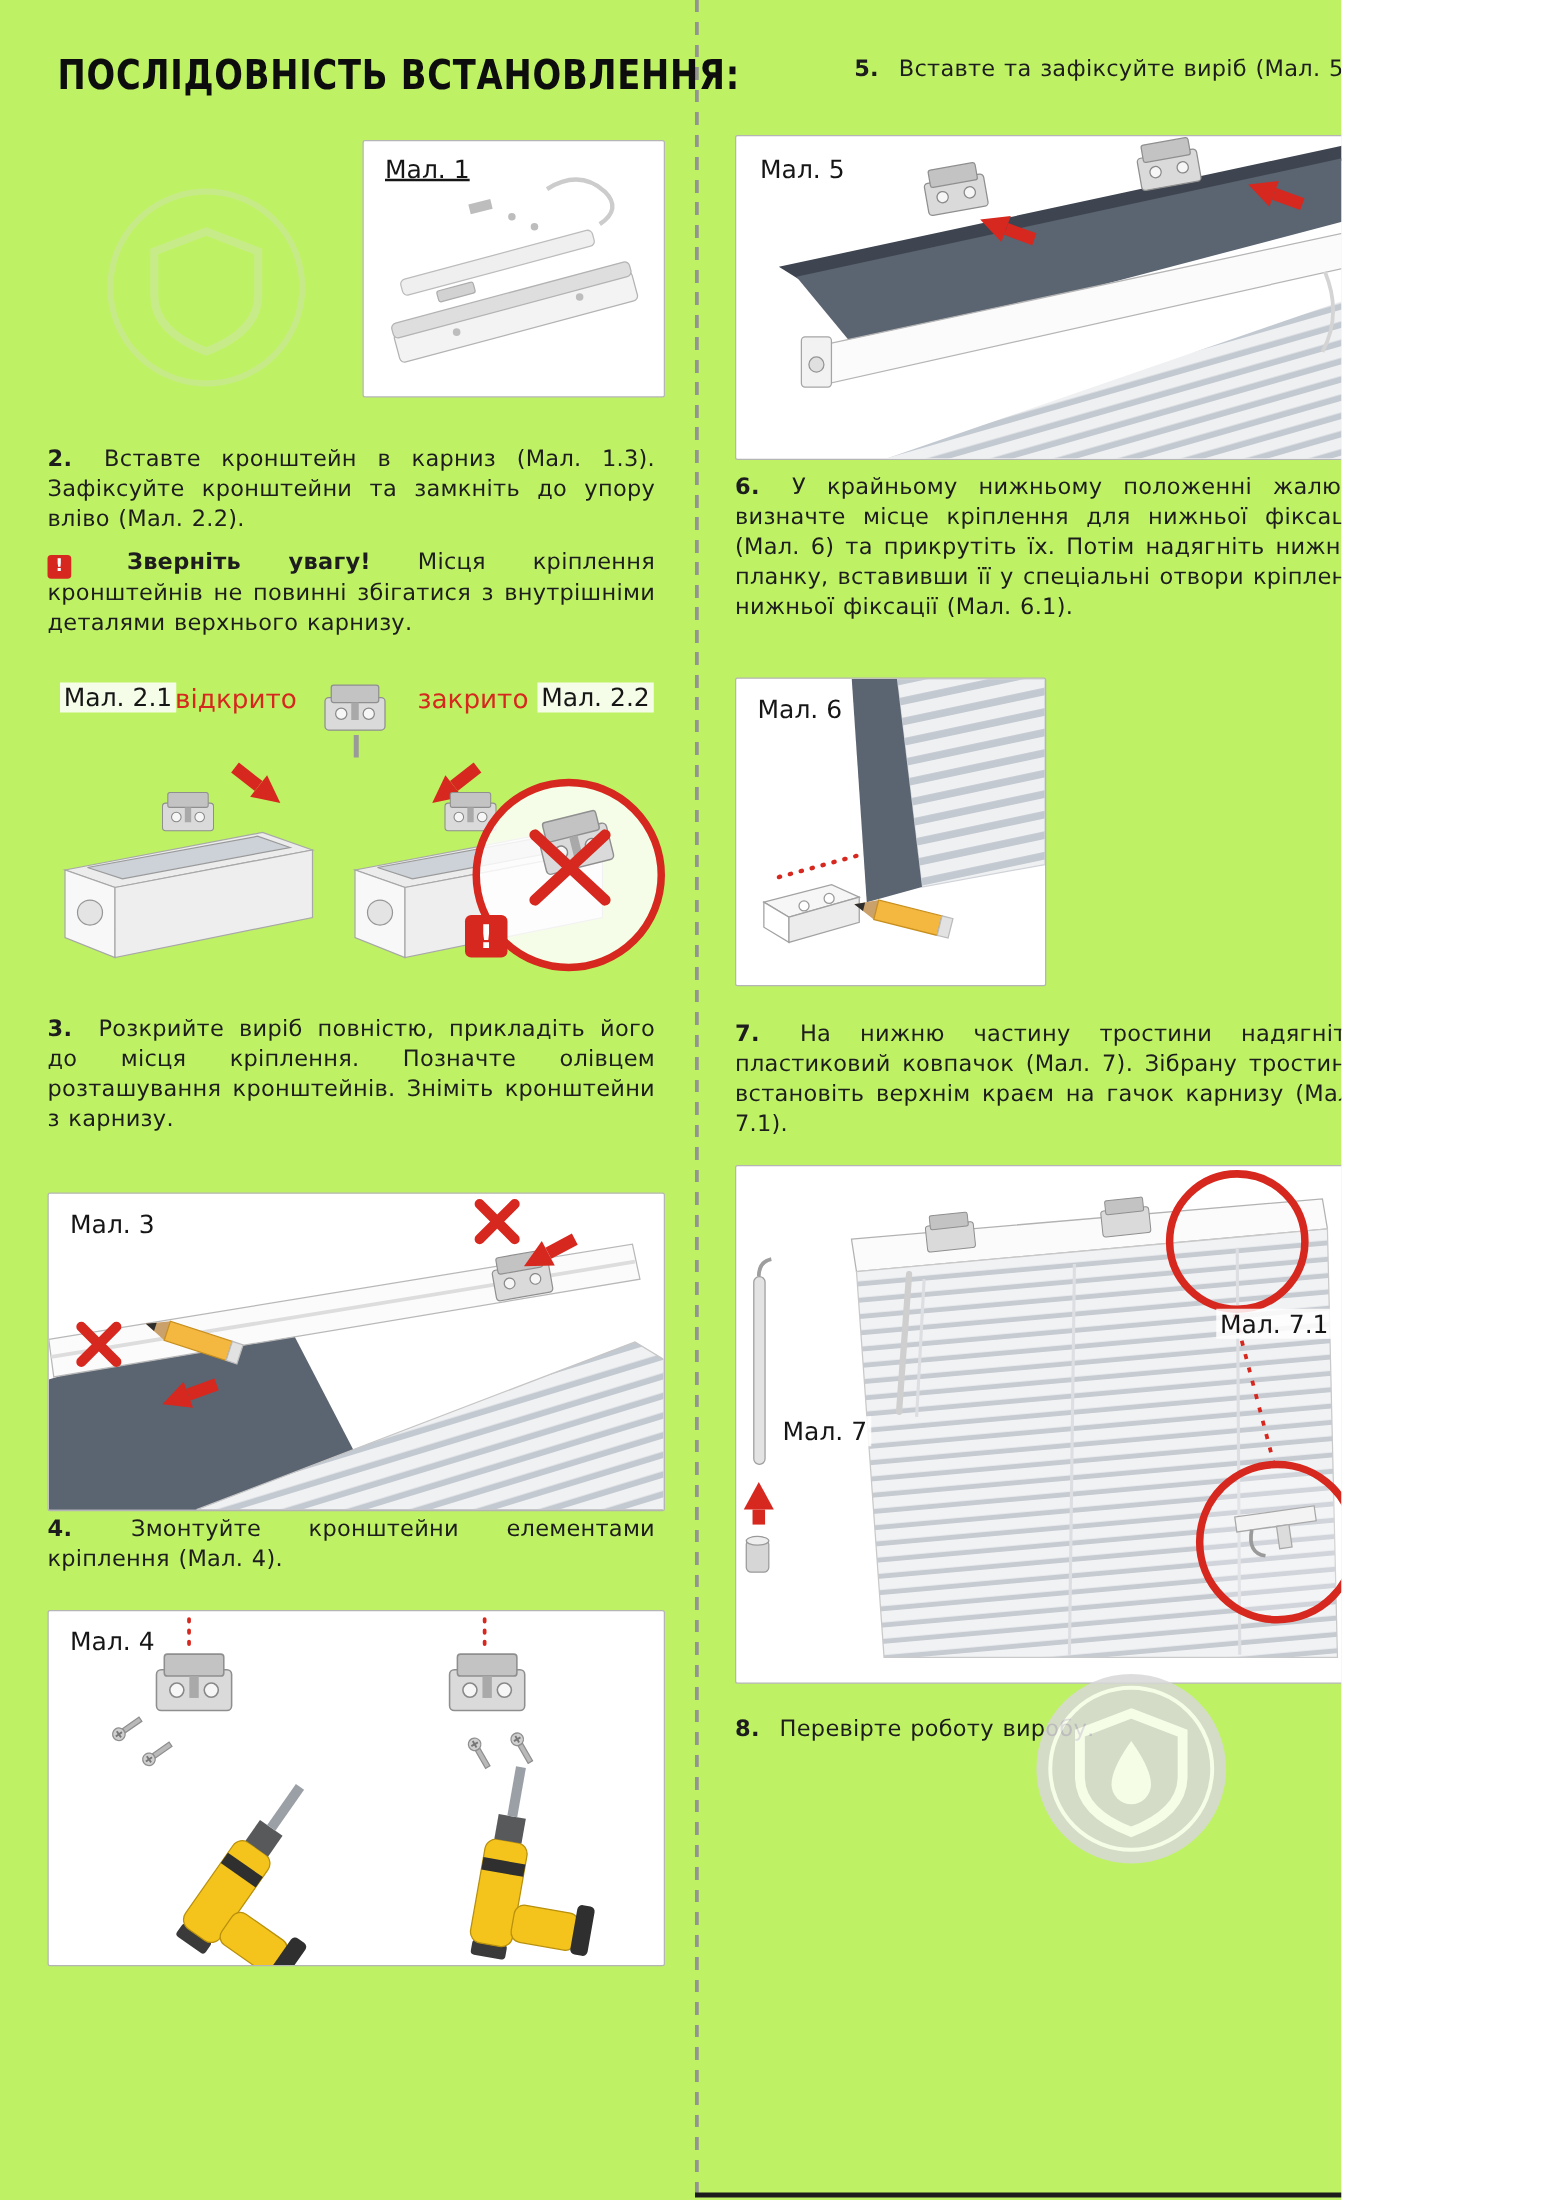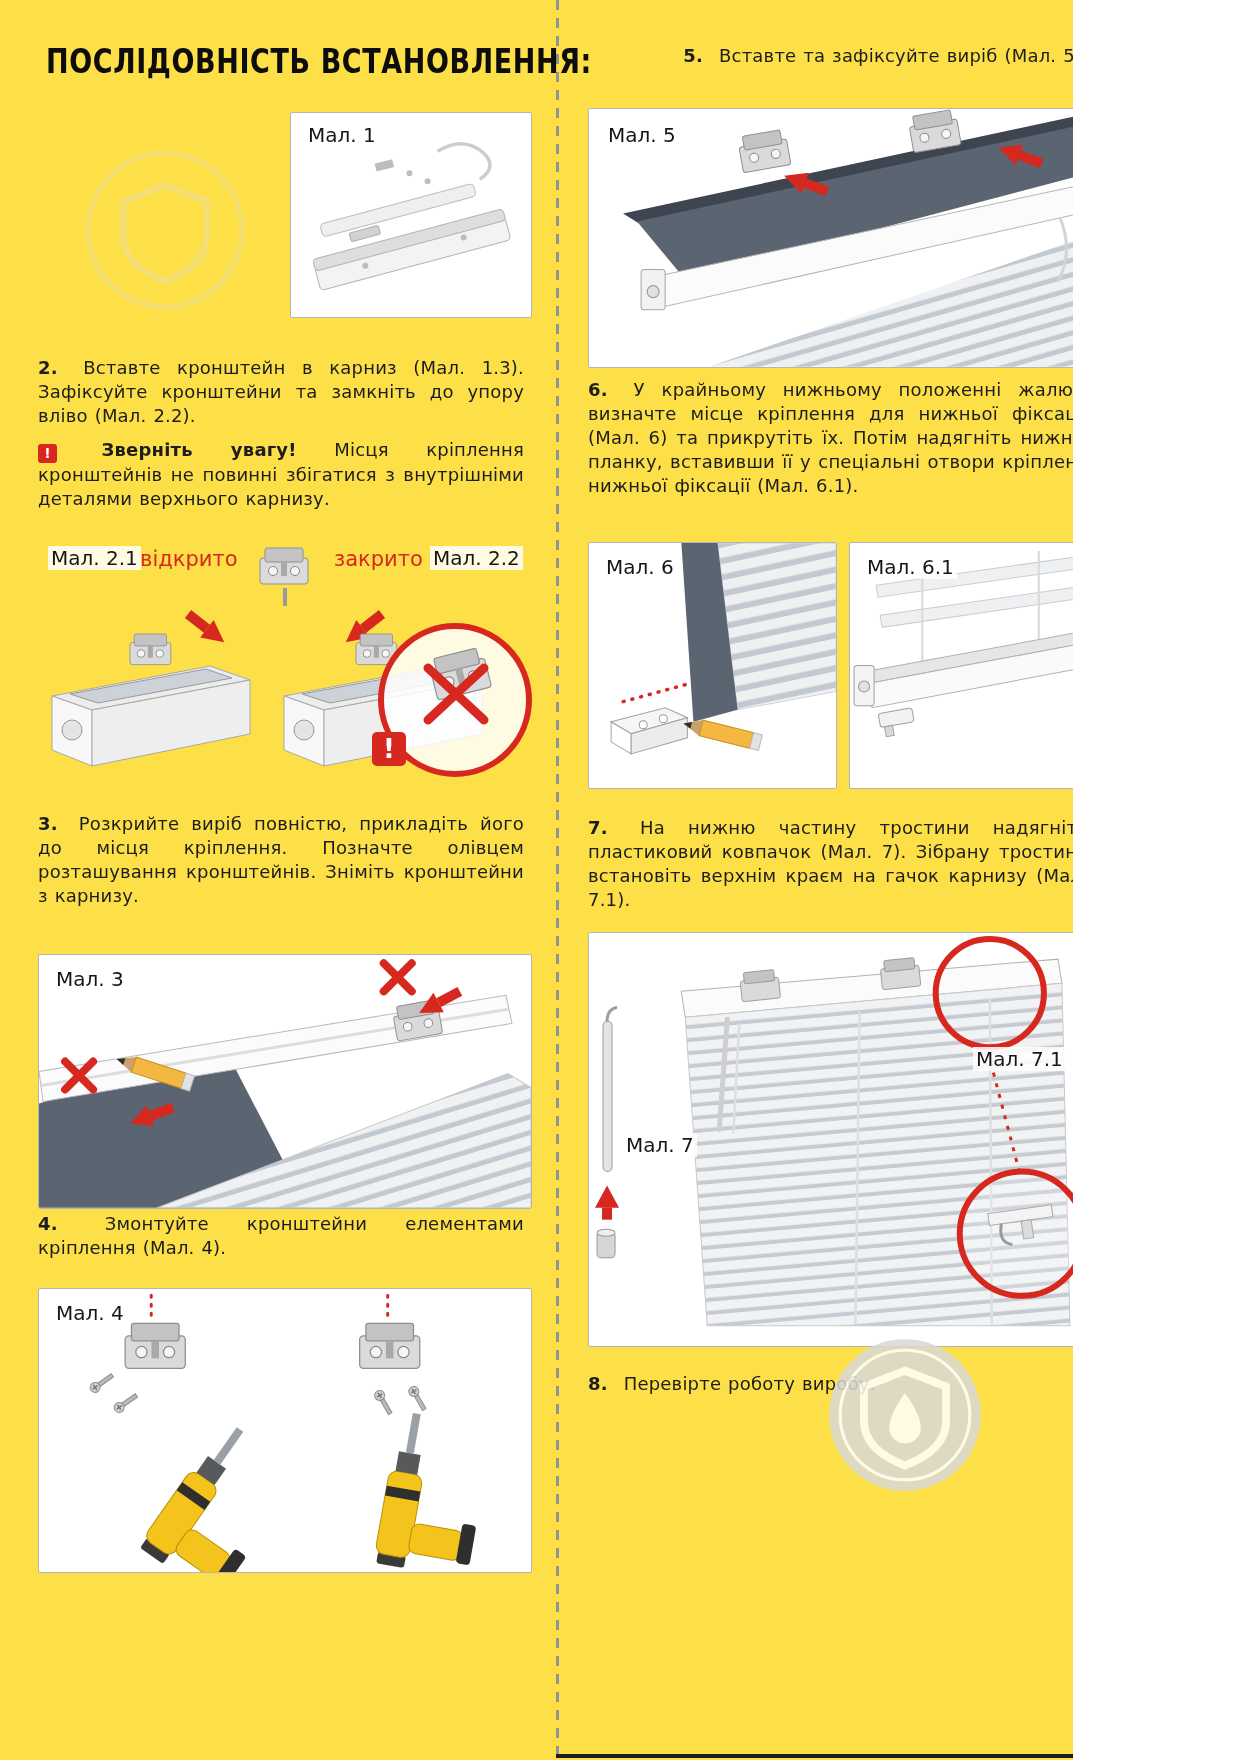--- a/index.html
+++ b/index.html
@@ -1,18 +1,18 @@
 <!DOCTYPE html>
 <html><head>
 <meta charset="utf-8">
 <style>
   * { margin:0; padding:0; box-sizing:border-box; }
   html,body { background:#ffffff; }
   .page {
-    position:relative; width:1073px; height:1760px; background:#fde047;
+    position:relative; width:1073px; height:1760px; background:#bef264;
     font-family:"DejaVu Sans","Liberation Sans",sans-serif; color:#1d1d1d; overflow:hidden;
   }
   .divider {
     position:absolute; left:556px; top:0; width:3px; height:1760px;
     background:repeating-linear-gradient(to bottom,#949494 0 10px,transparent 10px 18px);
   }
   .title {
     position:absolute; left:46px; top:42px; white-space:nowrap;
     font-size:27px; font-weight:800; letter-spacing:0.6px; color:#0d0d0d;
     transform:scaleY(1.22); transform-origin:left top;
@@ -46,21 +46,21 @@
     <svg viewBox="0 0 100 100" width="160" height="160">
       <circle cx="50" cy="50" r="48" fill="none" stroke="#d9d9d9" stroke-width="3"></circle>
       <path d="M50 22 L76 32 V54 Q76 72 50 82 Q24 72 24 54 V32 Z" fill="none" stroke="#dedede" stroke-width="4"></path>
     </svg>
   </div>
 
   <h1 class="title">ПОСЛІДОВНІСТЬ ВСТАНОВЛЕННЯ:</h1>
 
 
   <div class="figure" style="left:290px; top:112px; width:242px; height:206px;">
-    <span class="fig-label" style="left:14px; top:10px;">Мал. 1</span>
+    <span class="fig-label" style="left:14px; top:10px;text-decoration:underline;">Мал. 1</span>
     <svg class="fig-svg" viewBox="0 0 239 203">
       <g transform="rotate(-15 118 120)">
         <rect x="18" y="128" width="196" height="24" rx="4" fill="#f3f3f3" stroke="#b3b3b3"></rect>
         <rect x="18" y="120" width="196" height="12" rx="4" fill="#dedede" stroke="#b3b3b3"></rect>
         <rect x="34" y="88" width="158" height="13" rx="4" fill="#efefef" stroke="#bcbcbc"></rect>
         <rect x="60" y="104" width="30" height="9" rx="2" fill="#d2d2d2" stroke="#adadad"></rect>
       </g>
       <path d="M146 38 q26 -16 46 2 q14 14 -4 26" fill="none" stroke="#cccccc" stroke-width="3.5"></path>
       <g fill="#bdbdbd">
         <circle cx="118" cy="60" r="3"></circle>
@@ -327,38 +327,20 @@
         <circle cx="32" cy="23" r="4" fill="#ffffff" stroke="#999999"></circle>
         <circle cx="52" cy="17" r="4" fill="#ffffff" stroke="#999999"></circle>
       </g>
       <path d="M34 158 L100 140" stroke="#d6281e" stroke-width="3.5" stroke-dasharray="1 8" stroke-linecap="round"></path>
       <g>
           <use href="#pen6" transform="translate(96,172) rotate(14)"></use>
         </g>
     </svg>
   </div>
 
-  <div class="figure" style="left:849px; top:542px; width:241px; height:247px;">
-    <span class="fig-label" style="left:14px; top:12px;">Мал. 6.1</span>
-    <svg class="fig-svg" viewBox="0 0 238 244">
-      <polygon points="26,42 238,12 238,24 28,54" fill="#eef0f2" stroke="#c8cdd2"></polygon>
-      <polygon points="30,72 238,42 238,54 32,84" fill="#eef0f2" stroke="#c8cdd2"></polygon>
-      <path d="M72 30 V122 M188 8 V104" stroke="#d8d8d8" stroke-width="2"></path>
-      <g>
-        <polygon points="16,128 232,88 232,100 18,140" fill="#e6e6e6" stroke="#b0b0b0"></polygon>
-        <polygon points="18,140 232,100 234,124 22,164" fill="#fafafa" stroke="#b0b0b0"></polygon>
-        <rect x="4" y="122" width="20" height="40" rx="3" fill="#f4f4f4" stroke="#a0a0a0"></rect>
-        <circle cx="14" cy="143" r="5.5" fill="#e2e2e2" stroke="#919191"></circle>
-      </g>
-      <g transform="translate(28,170) rotate(-10)">
-        <rect width="34" height="14" rx="3" fill="#f2f2f2" stroke="#a0a0a0"></rect>
-        <rect x="4" y="14" width="8" height="10" fill="#d9d9d9" stroke="#a0a0a0"></rect>
-      </g>
-    </svg>
-  </div>
 
   <p class="step" style="left:588px; top:816px; width:500px;">
     <span class="num">7.</span>
     <span>На нижню частину тростини надягніть пластиковий ковпачок (Мал. 7). Зібрану тростину встановіть верхнім краєм на гачок карнизу (Мал. 7.1).</span>
   </p>
 
   <div class="figure" style="left:588px; top:932px; width:502px; height:415px;">
     <span class="fig-label" style="left:34px; top:200px;">Мал. 7</span>
     <span class="fig-label" style="left:384px; top:114px;">Мал. 7.1</span>
     <svg class="fig-svg" viewBox="0 0 499 412">

